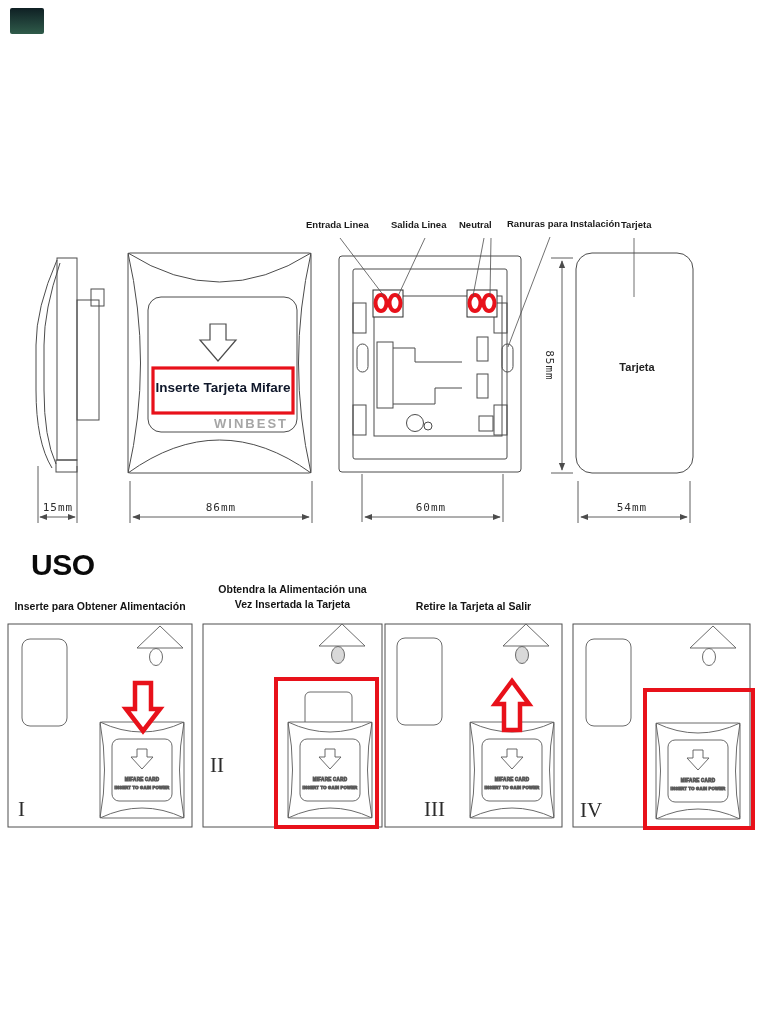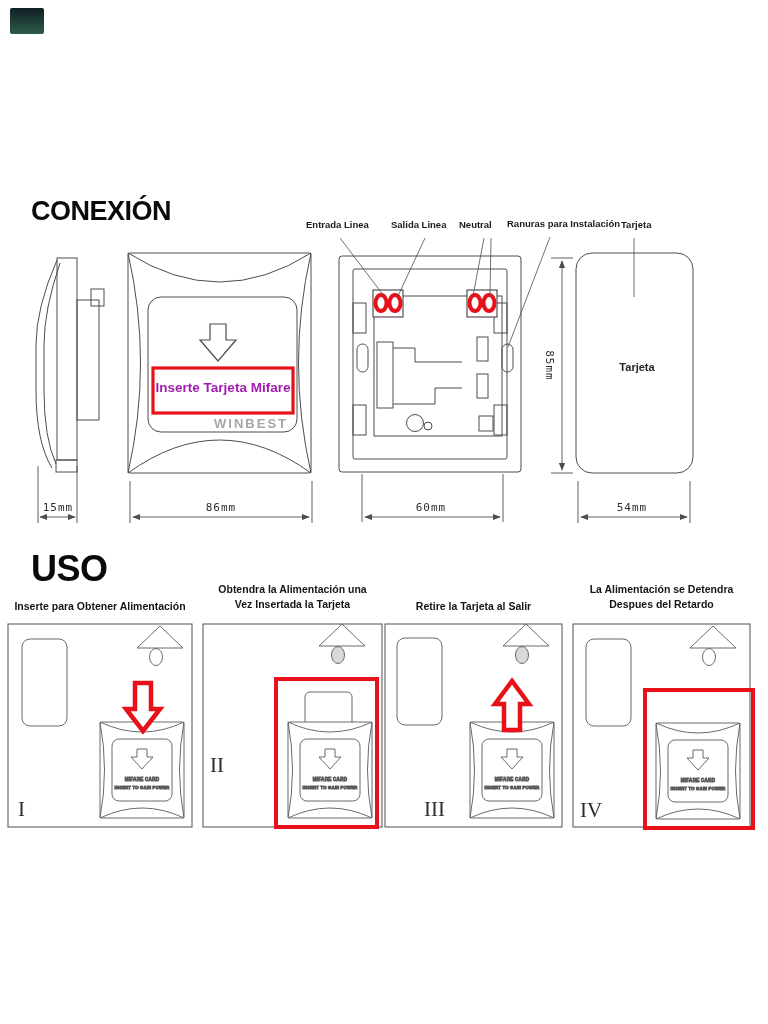--- a/index.html
+++ b/index.html
@@ -1,41 +1,40 @@
 <!DOCTYPE html>
 <html><head>
 <meta charset="utf-8">
 <style>
   html,body{margin:0;padding:0;background:#fff;}
   #page{position:relative;width:768px;height:1024px;background:#ffffff;overflow:hidden;
         font-family:"Liberation Sans",sans-serif;color:#111;}
   .abs{position:absolute;}
   .h1{font-weight:bold;font-size:27px;letter-spacing:-0.5px;color:#0a0a0a;white-space:nowrap;}
-  .h1.uso{font-size:36px;}
+  .h1.uso{font-size:30px;}
   .lbl{font-weight:bold;font-size:9.5px;color:#1a1a1a;white-space:nowrap;}
   .dim{font-family:"DejaVu Sans Mono",monospace;font-size:11px;letter-spacing:1px;color:#2e2e2e;text-align:center;white-space:nowrap;}
   .dim.vert{transform:rotate(90deg);}
   .cap{font-weight:bold;font-size:10.5px;line-height:15px;color:#141414;text-align:center;white-space:pre-line;}
   .roman{font-family:"Liberation Serif",serif;font-size:21px;color:#2b2b2b;}
-  .insert-txt{font-weight:bold;font-size:13.5px;color:#a21caf;text-align:center;white-space:nowrap;}
+  .insert-txt{font-weight:bold;font-size:13.5px;color:#0f172a;text-align:center;white-space:nowrap;}
   .brand-txt{font-weight:bold;font-size:13px;letter-spacing:2px;color:#a6a6a6;text-align:right;white-space:nowrap;}
   .card-txt{font-weight:bold;font-size:11px;color:#222;text-align:center;}
   .corner{background:linear-gradient(#0f2024,#2f5b4a);border-radius:2px;}
   svg text{font-family:"Liberation Sans",sans-serif;}
   .mst{font-size:4.6px;font-weight:bold;letter-spacing:.25px;fill:#6f6f6f;text-anchor:middle;}
   .mst2{font-size:4.2px;font-weight:bold;letter-spacing:.2px;fill:#6f6f6f;text-anchor:middle;}
 </style>
 </head>
 <body>
 
 <div id="page">
 
   <div class="abs corner" style="left:10px;top:8px;width:34px;height:26px;"></div>
 
-  <div class="abs h1" style="left:31px;top:196px;">CONEXIÓN</div>
   <div class="abs h1 uso" style="left:31px;top:548px;">USO</div>
 
   <div class="abs lbl" style="left:306px;top:219px;width:72px;">Entrada Linea</div>
   <div class="abs lbl" style="left:391px;top:219px;width:72px;">Salida Linea</div>
   <div class="abs lbl" style="left:459px;top:219px;width:60px;">Neutral</div>
   <div class="abs lbl" style="left:507px;top:218px;width:118px;">Ranuras para Instalación</div>
   <div class="abs lbl" style="left:621px;top:219px;width:60px;">Tarjeta</div>
 
   <div class="abs insert-txt" style="left:155px;top:380px;width:136px;">Inserte Tarjeta Mifare</div>
   <div class="abs brand-txt" style="left:180px;top:416px;width:108px;">WINBEST</div>
@@ -44,22 +43,20 @@
   <div class="abs dim" style="left:30px;top:501px;width:56px;">15mm</div>
   <div class="abs dim" style="left:191px;top:501px;width:60px;">86mm</div>
   <div class="abs dim" style="left:401px;top:501px;width:60px;">60mm</div>
   <div class="abs dim" style="left:602px;top:501px;width:60px;">54mm</div>
   <div class="abs dim vert" style="left:521px;top:359px;width:56px;">85mm</div>
 
   <div class="abs cap" style="left:8px;top:599px;width:184px;">Inserte para Obtener Alimentación</div>
   <div class="abs cap" style="left:203px;top:582px;width:179px;">Obtendra la Alimentación una
 Vez Insertada la Tarjeta</div>
   <div class="abs cap" style="left:385px;top:599px;width:177px;">Retire la Tarjeta al Salir</div>
-  <div class="abs cap" style="left:573px;top:582px;width:177px;">La Alimentación se Detendra
-Despues del Retardo</div>
 
   <div class="abs roman" style="left:18px;top:797px;">I</div>
   <div class="abs roman" style="left:210px;top:753px;">II</div>
   <div class="abs roman" style="left:391px;top:797px;margin-left:33px;">III</div>
   <div class="abs roman" style="left:580px;top:798px;">IV</div>
 
   <svg class="abs" style="left:0;top:0;" width="768" height="1024" viewBox="0 0 768 1024">
     <defs>
       <marker id="ar" viewBox="0 0 10 10" refX="9" refY="5" markerWidth="9" markerHeight="9" orient="auto-start-reverse">
           <path d="M0,1 L10,5 L0,9 z" fill="#4c4c4c"></path>

